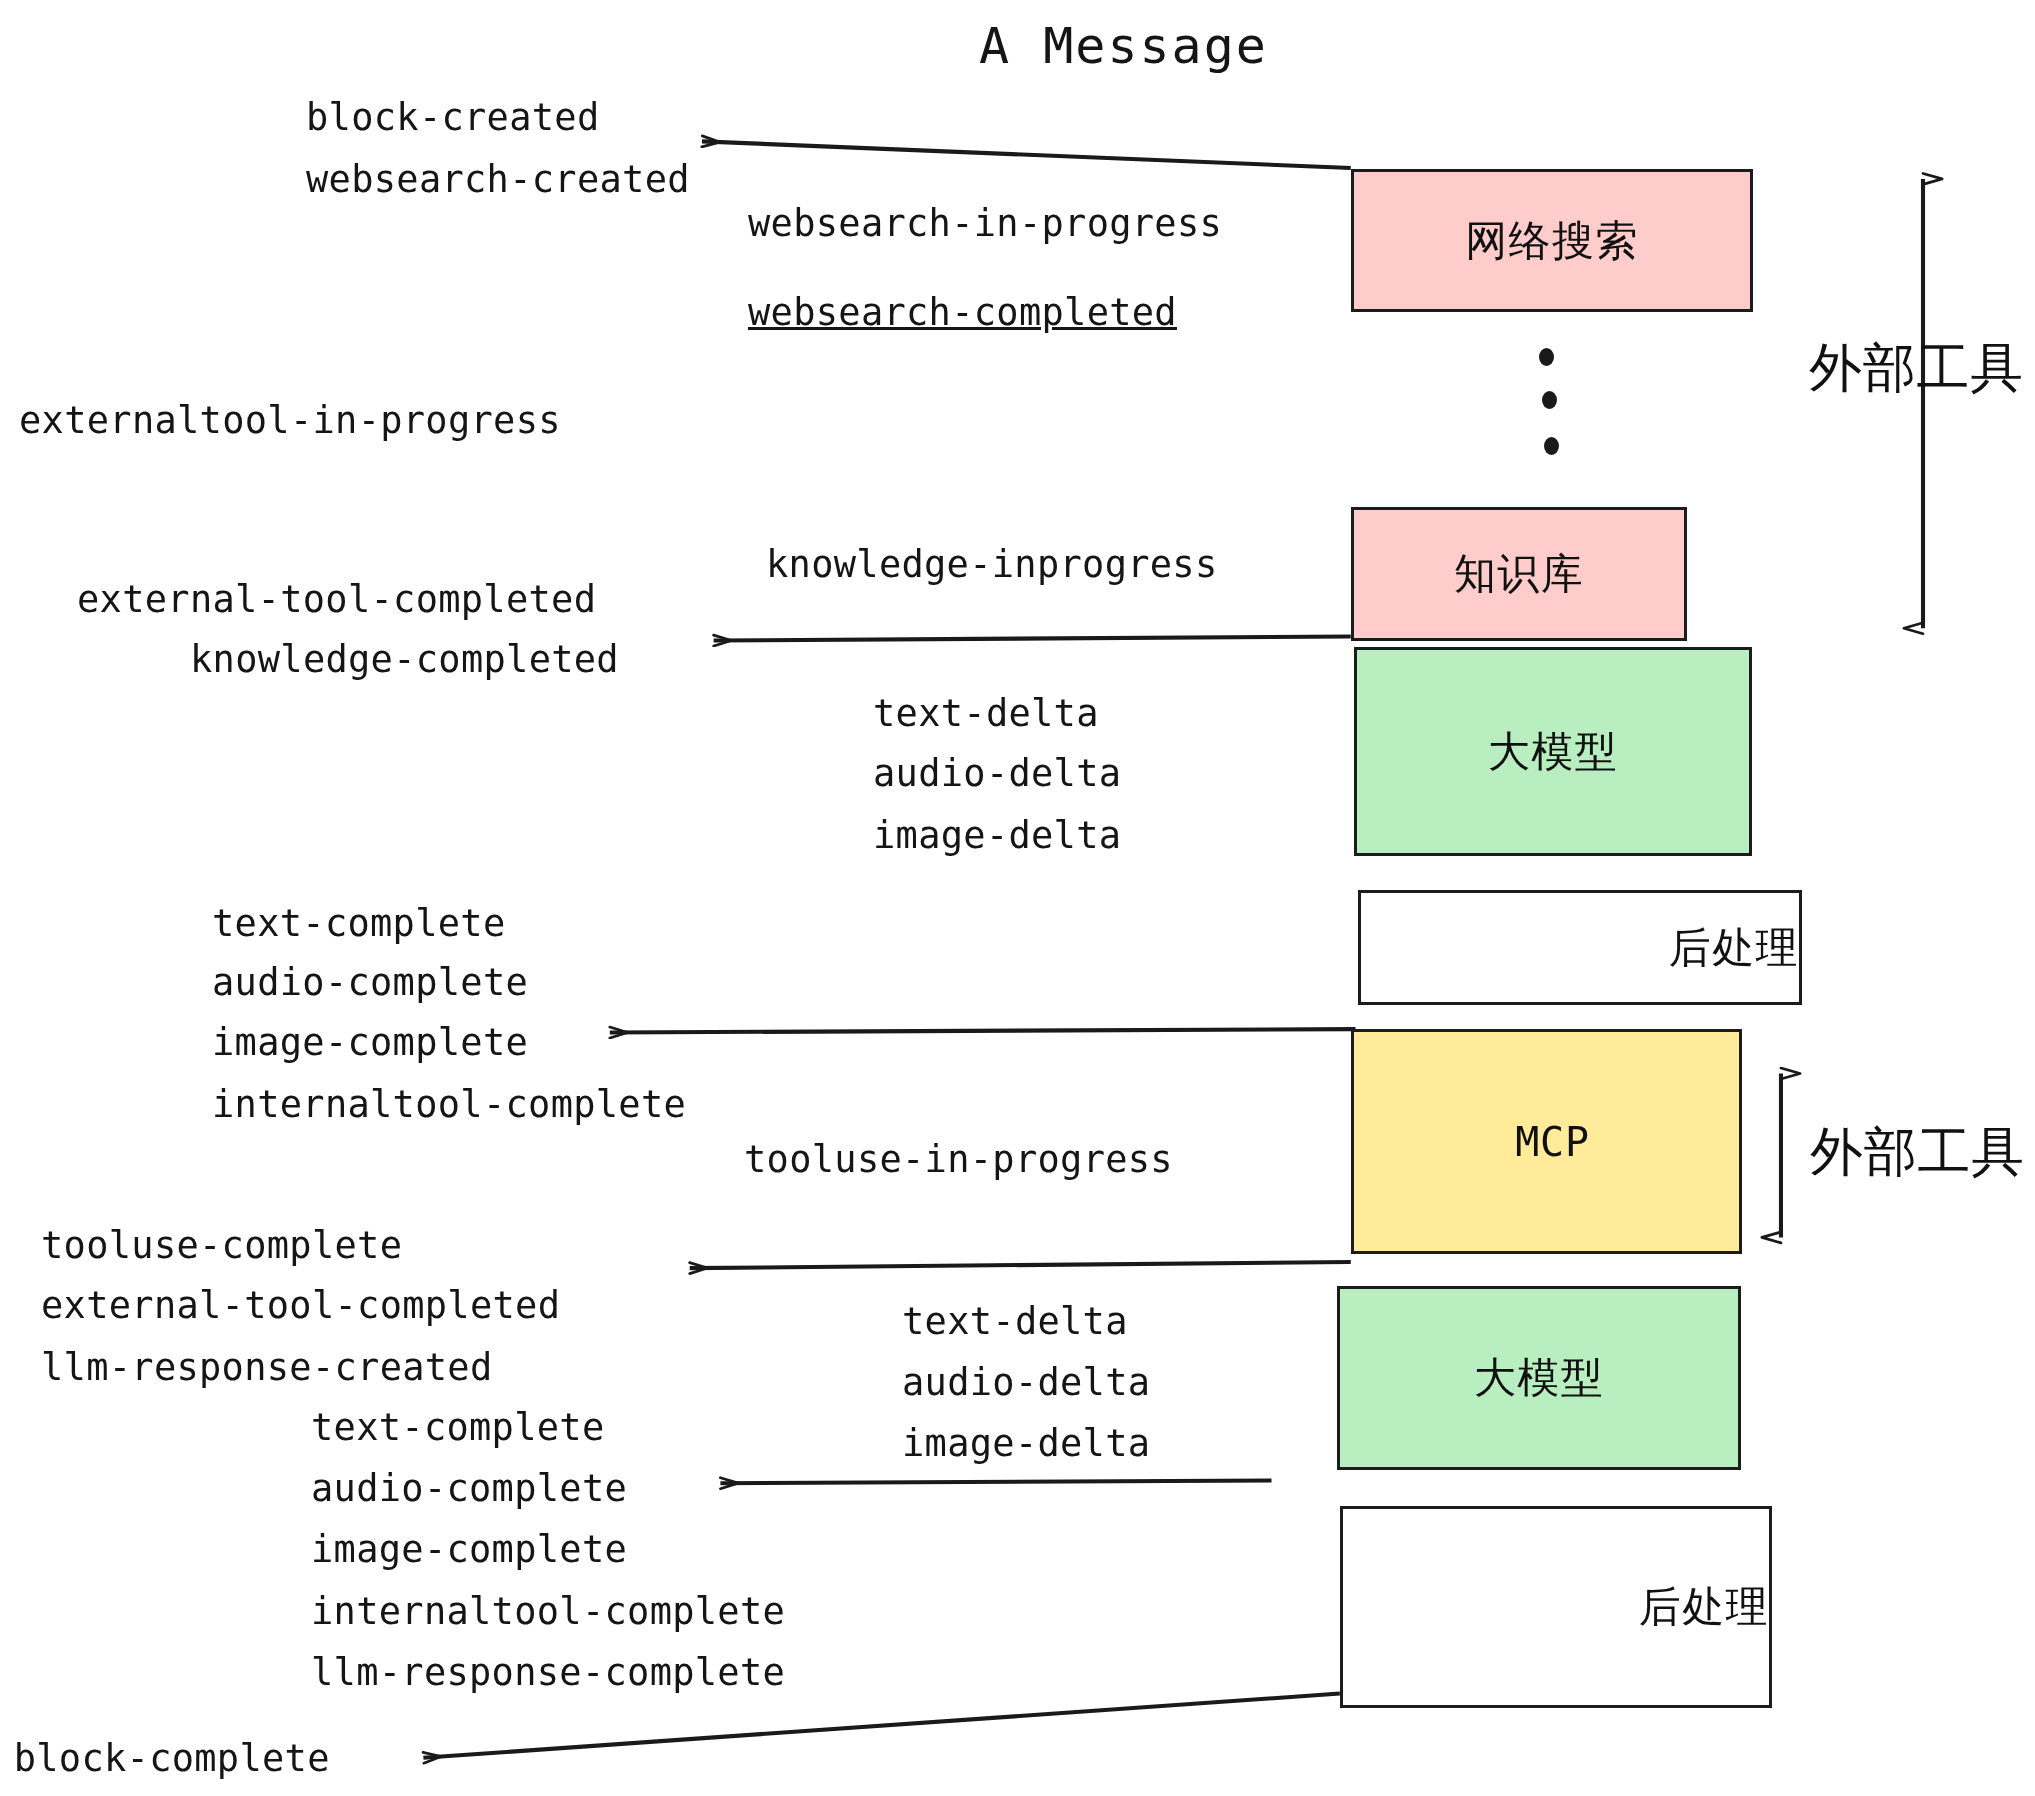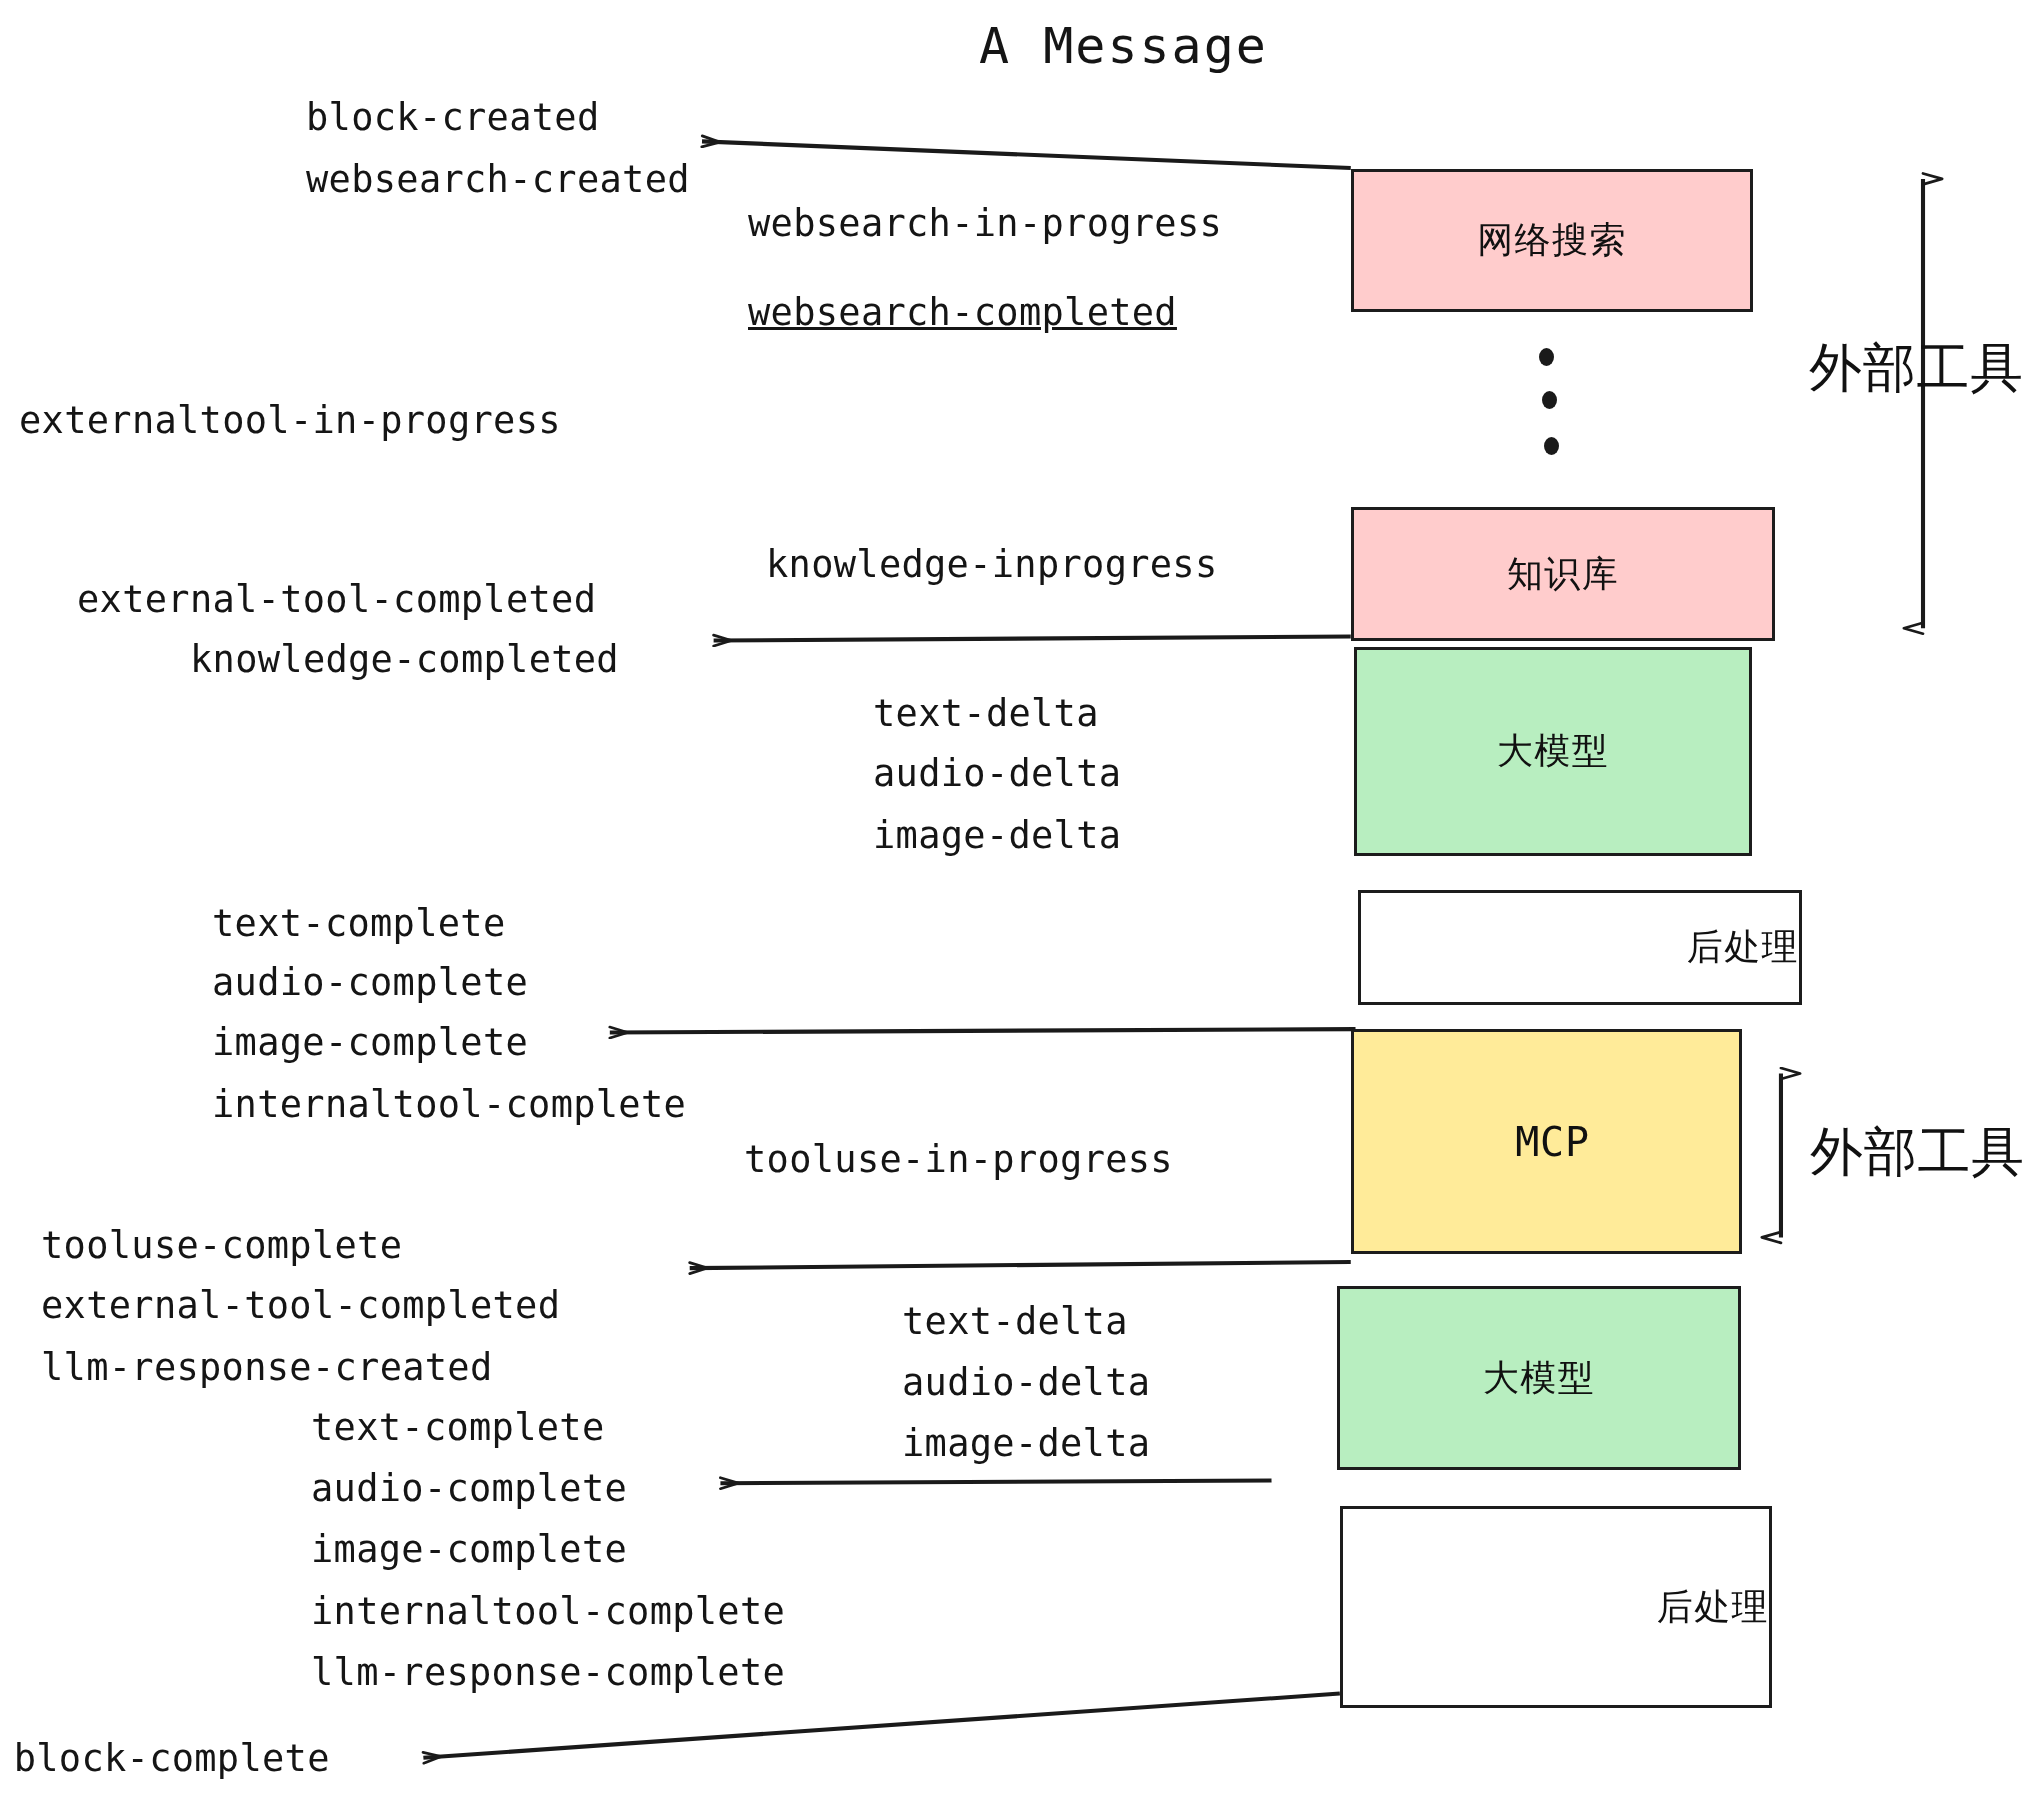--- a/index.html
+++ b/index.html
@@ -43,21 +43,21 @@
   }
   
   .box {
     position: absolute;
     border: 3.4px solid #1c1c1c;
     box-sizing: border-box;
     display: flex;
     align-items: center;
     justify-content: center;
     font-family: Liberation Sans, sans-serif;
-    font-size: 36px;
+    font-size: 42px;
     color: #111111;
     letter-spacing: 1.4px;
   }
   .box.pink   { background: #ffcccc; }
   .box.green  { background: #b8eec0; }
   .box.yellow { background: #ffeb99; }
   .box.white  { background: #ffffff; justify-content: flex-end; }
   .box.mcp {
     font-family: "DejaVu Sans Mono", "Liberation Mono", monospace;
     font-size: 40px;
@@ -132,21 +132,21 @@
       <line x1="2608" y1="1572" x2="2608" y2="1812" stroke="#1a1a1a" stroke-width="6" marker-start="url(#ahUp)" marker-end="url(#ahDown)"></line>
     </g>
   </svg>
 
   <div class="title" style="left:979px; top:17px;">A Message</div>
 
   <div class="box pink" style="left:1351px; top:169px; width:402px; height:143px;">
     <span>网络搜索</span>
   </div>
 
-  <div class="box pink" style="left:1351px; top:507px; width:424px; height:134px;">
+  <div class="box pink" style="left:1351px; top:507px; width:336px; height:134px;">
     <span>知识库</span>
   </div>
 
   <div class="box green" style="left:1354px; top:647px; width:398px; height:209px;">
     <span>大模型</span>
   </div>
 
   <div class="box white" style="left:1358px; top:890px; width:444px; height:115px;">
     <span>后处理</span>
   </div>

